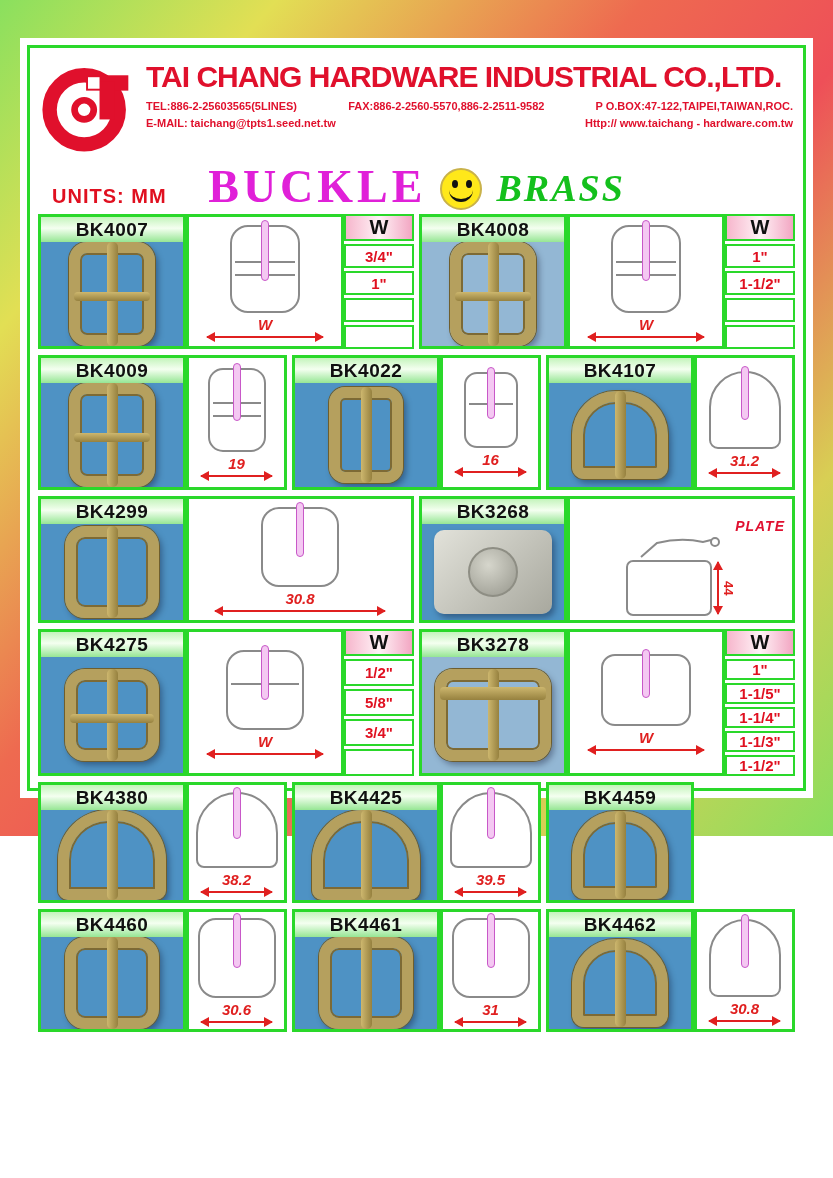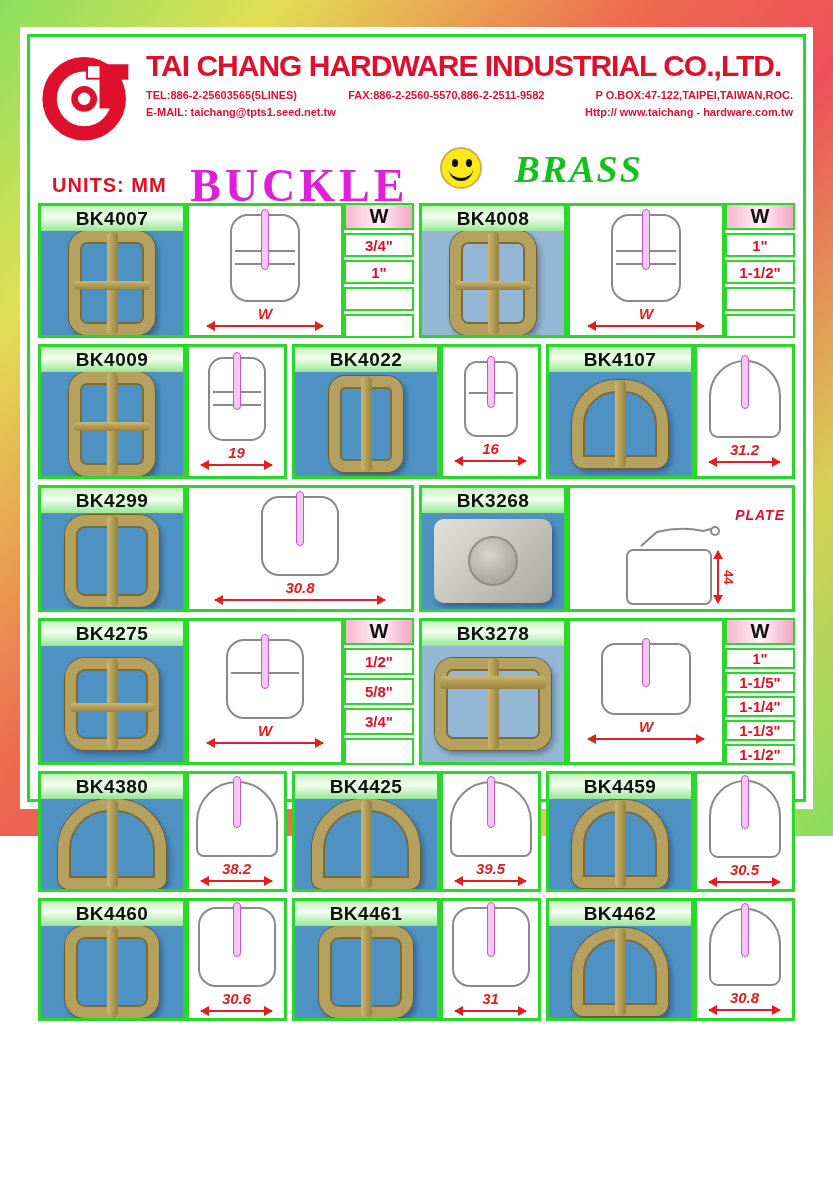--- a/index.html
+++ b/index.html
@@ -1,34 +1,34 @@
 <!DOCTYPE html>
 <html><head>
 <meta charset="utf-8">
 <style>
   html,body{margin:0;padding:0;background:#ffffff;}
   body{width:833px;height:1178px;font-family:"Liberation Sans",sans-serif;-webkit-font-smoothing:antialiased;}
   *{box-sizing:border-box;}
 
   
-  .rainbow{width:833px;height:836px;padding:27px 20px;
+  .rainbow{width:833px;height:836px;padding:38px 20px;
     background:linear-gradient(130deg,#8ae05e 0%,#e2df54 18%,#ee6a50 42%,#ee4f58 58%,#d8cf54 80%,#8ade5e 100%);}
   .paper{background:#fff;width:100%;height:100%;padding:7px;}
   .green-frame{border:3px solid #2ad82a;width:100%;height:100%;padding:6px 8px;display:flex;flex-direction:column;}
 
   
   .header{display:flex;align-items:flex-start;gap:10px;padding:4px 2px 2px;}
   .logo{flex:0 0 96px;height:96px;}
   .head-text{flex:1;display:flex;flex-direction:column;}
   .company{color:#e0102c;font-weight:bold;font-size:30px;letter-spacing:-1px;white-space:nowrap;line-height:1.25;}
   .contacts{color:#e0102c;font-weight:bold;font-size:11px;margin-top:4px;}
   .cline{display:flex;justify-content:space-between;margin-bottom:5px;}
 
   
-  .banner{position:relative;height:52px;display:flex;align-items:flex-start;justify-content:center;gap:32px;margin:2px 0 4px;}
+  .banner{position:relative;height:52px;display:flex;align-items:flex-end;justify-content:center;gap:14px;margin:2px 0 4px;}
   .units{position:absolute;left:14px;bottom:2px;color:#e01020;font-weight:bold;font-size:20px;letter-spacing:1px;}
   .btitle{color:#e020d8;font-family:"Liberation Serif",serif;font-weight:bold;font-size:46px;letter-spacing:4px;line-height:1;margin-top:16px;}
   .material{color:#14c01c;font-family:"Liberation Serif",serif;font-weight:bold;font-style:italic;font-size:38px;letter-spacing:2px;}
   .smiley{width:42px;height:42px;border-radius:50%;background:#ffe81a;border:2px solid #c9b24a;position:relative;}
   .smiley::before{content:"";position:absolute;width:6px;height:8px;border-radius:50%;background:#111;left:10px;top:10px;box-shadow:14px 0 0 #111;}
   .smiley .mouth{position:absolute;left:7px;right:7px;bottom:6px;height:15px;border-bottom:3px solid #111;border-radius:0 0 14px 14px;}
 
   
   .rows{flex:1;display:flex;flex-direction:column;gap:6px;}
   .row{display:flex;gap:5px;flex:1;}
@@ -418,29 +418,20 @@
       </div>
       <div class="cell">
         <div class="pcol">
           <div class="plabel">BK4459</div>
           <div class="photo">
             <div class="buckle bk-dome">
                     <span class="bpin"></span>
                   </div>
           </div>
         </div>
-        <div class="dcol">
-          <div class="outline o-dome">
-                  <span class="prong"></span>
-                </div>
-          <div class="dim">
-            <span class="dnum">30.5</span>
-            <span class="dline"></span>
-          </div>
-        </div>
       </div>
     </div>
 
     <div class="row">
       <div class="cell">
         <div class="pcol">
           <div class="plabel">BK4460</div>
           <div class="photo">
             <div class="buckle bk-square">
                     <span class="bpin"></span>

